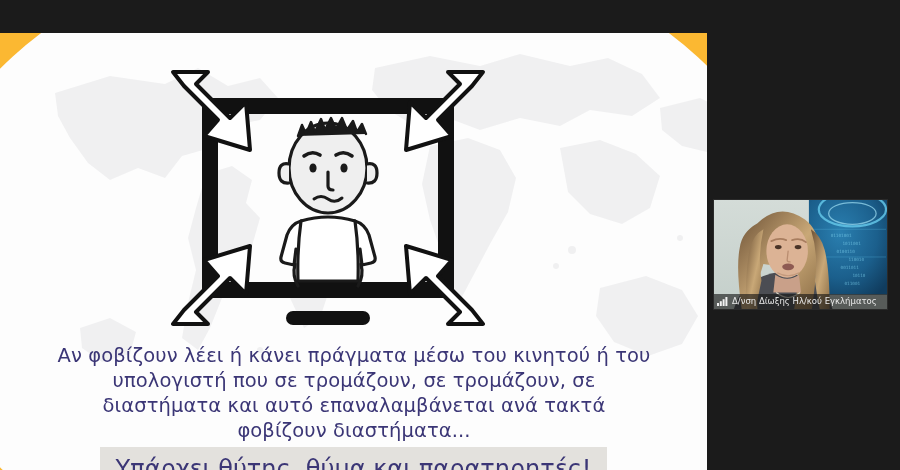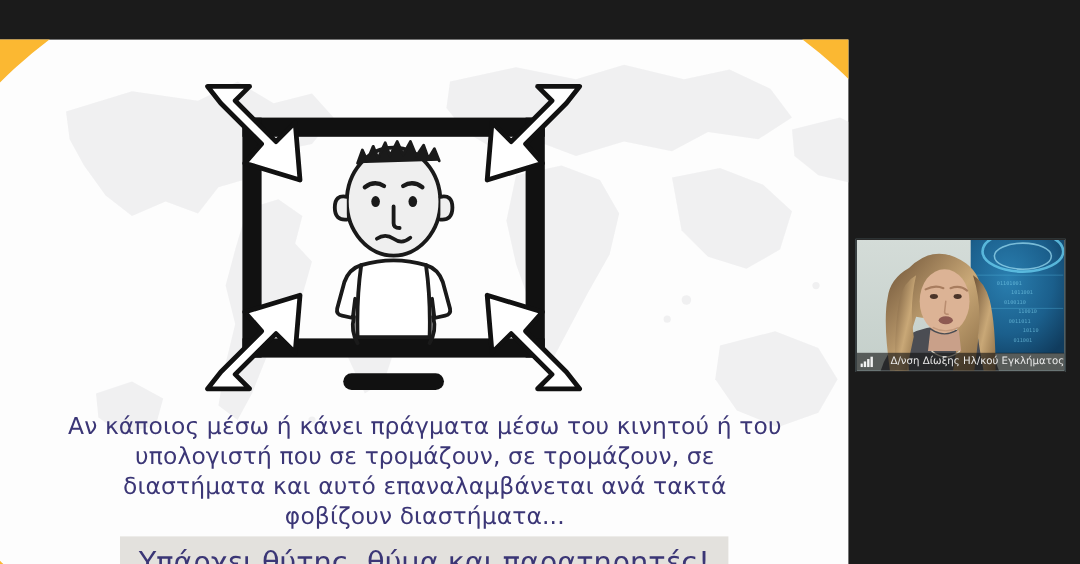--- a/index.html
+++ b/index.html
@@ -127,21 +127,21 @@
   #namebar {
     position: absolute;
     left: 0;
     right: 0;
     bottom: 0;
     height: 15px;
     background: rgba(20,20,20,0.62);
     display: flex;
     align-items: center;
     padding-left: 3px;
-    gap: 14px;
+    gap: 4px;
   }
   #signalicon { display: block; }
   #namelabel {
     color: #e9e9e9;
     font-size: 8.5px;
     line-height: 15px;
     white-space: nowrap;
     overflow: hidden;
   }
 </style>
@@ -222,21 +222,21 @@
       </g>
       <g fill="#ffffff" stroke="#111" stroke-width="4" stroke-linejoin="round">
         <path d="M5 256 L40 256 L28 244 L62 210 L78 226 L82 178 L36 192 L50 208 L16 242 Z"></path>
       </g>
       <g fill="#ffffff" stroke="#111" stroke-width="4" stroke-linejoin="round">
         <path d="M315 256 L280 256 L292 244 L258 210 L242 226 L238 178 L284 192 L270 208 L304 242 Z"></path>
       </g>
     </svg>
 
     <div id="bodytext">
-      <span class="ln">Αν κάποιος μέσω ή κάνει πράγματα μέσω του κινητού ή του</span>
+      <span class="ln">Αν φοβίζουν λέει ή κάνει πράγματα μέσω του κινητού ή του</span>
       <span class="ln">υπολογιστή που σε τρομάζουν, σε τρομάζουν, σε</span>
       <span class="ln">διαστήματα και αυτό επαναλαμβάνεται ανά τακτά</span>
       <span class="ln">φοβίζουν διαστήματα...</span>
     </div>
 
     <div id="calloutwrap">
       <span id="callout">Υπάρχει θύτης, θύμα και παρατηρητές!</span>
     </div>
 
   </div>

